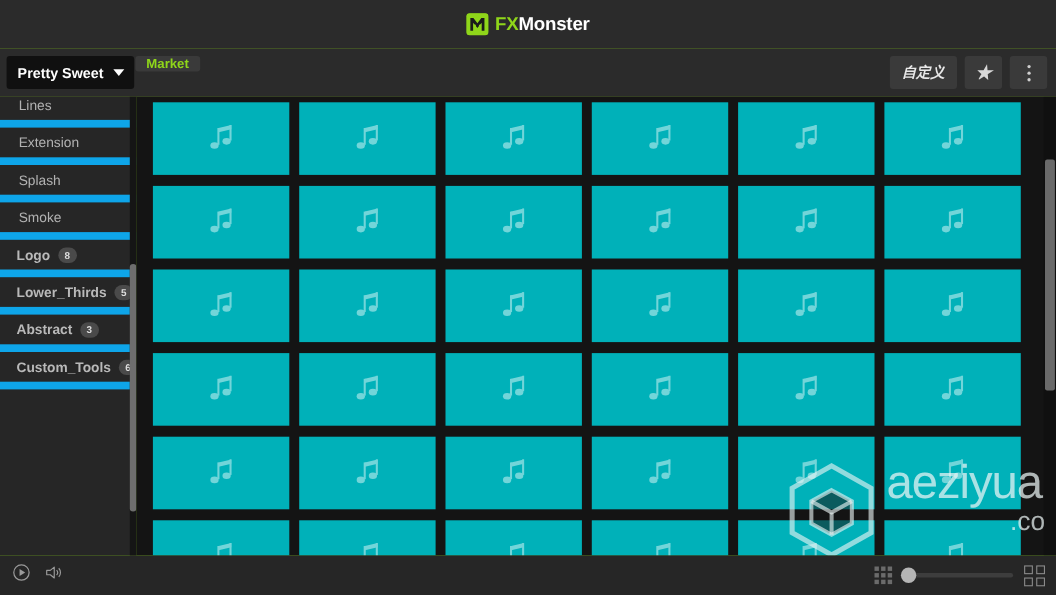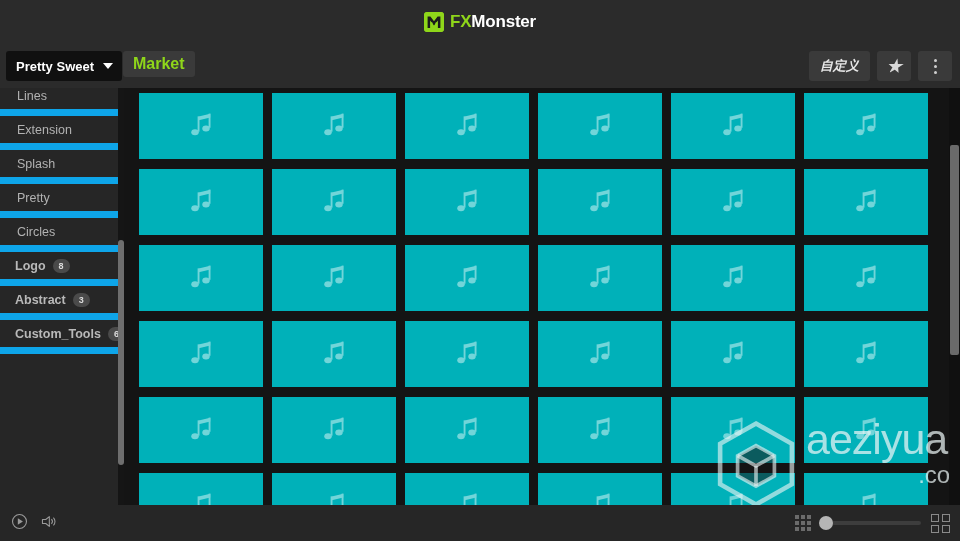--- a/index.html
+++ b/index.html
@@ -49,25 +49,25 @@
     cursor: pointer;
   }
   .caret {
     width: 0; height: 0;
     border-left: 5px solid transparent;
     border-right: 5px solid transparent;
     border-top: 6px solid #ffffff;
     display: block;
   }
   .tab-market {
-    position: absolute; left: 123px; top: 52px; height: 26px;
+    position: absolute; left: 123px; top: 52px; height: 14px;
     transform: translateY(-45px);
     background: #3a3a3a; border-radius: 3px;
     display: flex; align-items: center; padding: 0 10px;
-    color: #8fd61a; font-size: 16px; font-weight: bold;
+    color: #8fd61a; font-size: 12px; font-weight: bold;
     cursor: pointer;
   }
   .tb-right { position: absolute; right: 8px; top: 7px; display: flex; gap: 7px; font-style: italic; }
   .tb-btn {
     height: 30px; min-width: 30px;
     background: #3a3a3a; border-radius: 3px;
     display: flex; align-items: center; justify-content: center;
     color: #e8e8e8; font-size: 13px; font-weight: bold;
     padding: 0 11px; cursor: pointer;
   }
@@ -232,28 +232,29 @@
         <div class="side-item sub">
           <span>Lines</span>
         </div>
         <div class="side-item sub">
           <span>Extension</span>
         </div>
         <div class="side-item sub">
           <span>Splash</span>
         </div>
         <div class="side-item sub">
-          <span>Pretty</span>
-        </div>
-        <div class="side-item sub">
-          <span>Circles</span>
+          <span>Smoke</span>
         </div>
         <div class="side-item">
           <span>Logo</span>
           <span class="badge">8</span>
+        </div>
+        <div class="side-item">
+          <span>Lower_Thirds</span>
+          <span class="badge">5</span>
         </div>
         <div class="side-item">
           <span>Abstract</span>
           <span class="badge">3</span>
         </div>
         <div class="side-item">
           <span>Custom_Tools</span>
           <span class="badge">6</span>
         </div>
       </div>

